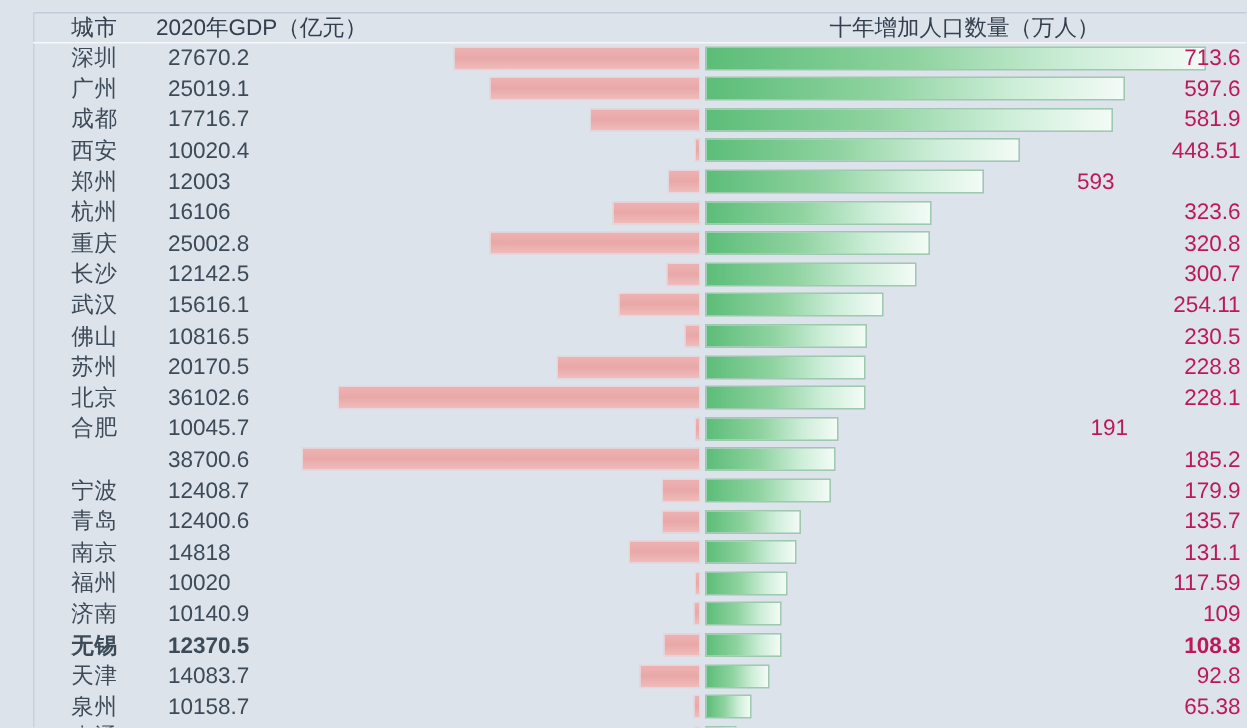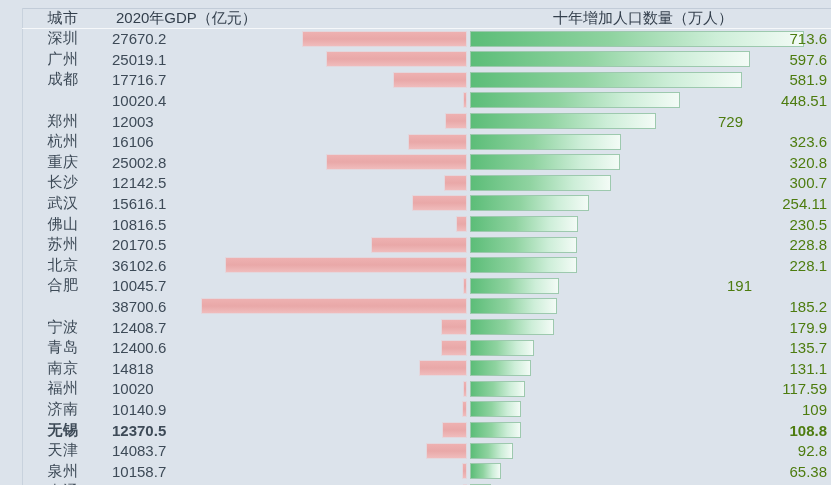--- a/index.html
+++ b/index.html
@@ -52,29 +52,29 @@
     display:flex;align-items:center;
     font-size:15px;color:#3d4a57;
     white-space:nowrap;
     z-index:4;
   }
   .c-pop{
     position:absolute;
     right:4px;
     top:0;height:100%;
     display:flex;align-items:center;
-    font-size:15px;color:#4d7c0f;
+    font-size:15px;color:#be185d;
     white-space:nowrap;
     z-index:4;
   }
   
   .row.header .c-city,.row.header .c-gdp,.row.header .c-pop{
     color:#333f4c;
   }
-  .row.header .c-gdp{left:116px;text-align:center;}
+  .row.header .c-gdp{left:104px;text-align:center;}
   
   .barlayer{
     position:absolute;left:0;top:0;width:831px;height:100%;
     z-index:2;
     overflow:hidden;
   }
   .bar-gdp{
     position:absolute;
     top:2.2px;height:16px;
     right:364px; 
@@ -131,31 +131,32 @@
         </div>
         <div class="c-city">成都</div>
         <div class="c-gdp">17716.7</div>
         <div class="c-pop">581.9</div>
       </div>
       <div class="row" style="position: absolute; left: 0px; top: 90.3px; width: 831px;">
         <div class="barlayer">
           <div class="bar-gdp" style="width: 4px;"></div>
           <div class="bar-pop" style="width: 209.903px;"></div>
         </div>
+        <div class="c-city">西安</div>
         <div class="c-gdp">10020.4</div>
         <div class="c-pop">448.51</div>
       </div>
       <div class="row" style="position: absolute; left: 0px; top: 110.9px; width: 747px;">
         <div class="barlayer">
           <div class="bar-gdp" style="width: 21.9394px;"></div>
           <div class="bar-pop" style="width: 185.796px;"></div>
         </div>
         <div class="c-city">郑州</div>
         <div class="c-gdp">12003</div>
-        <div class="c-pop">729</div>
+        <div class="c-pop">593</div>
       </div>
       <div class="row" style="position: absolute; left: 0px; top: 131.5px; width: 831px;">
         <div class="barlayer">
           <div class="bar-gdp" style="width: 59.3998px;"></div>
           <div class="bar-pop" style="width: 151.445px;"></div>
         </div>
         <div class="c-city">杭州</div>
         <div class="c-gdp">16106</div>
         <div class="c-pop">323.6</div>
       </div>

